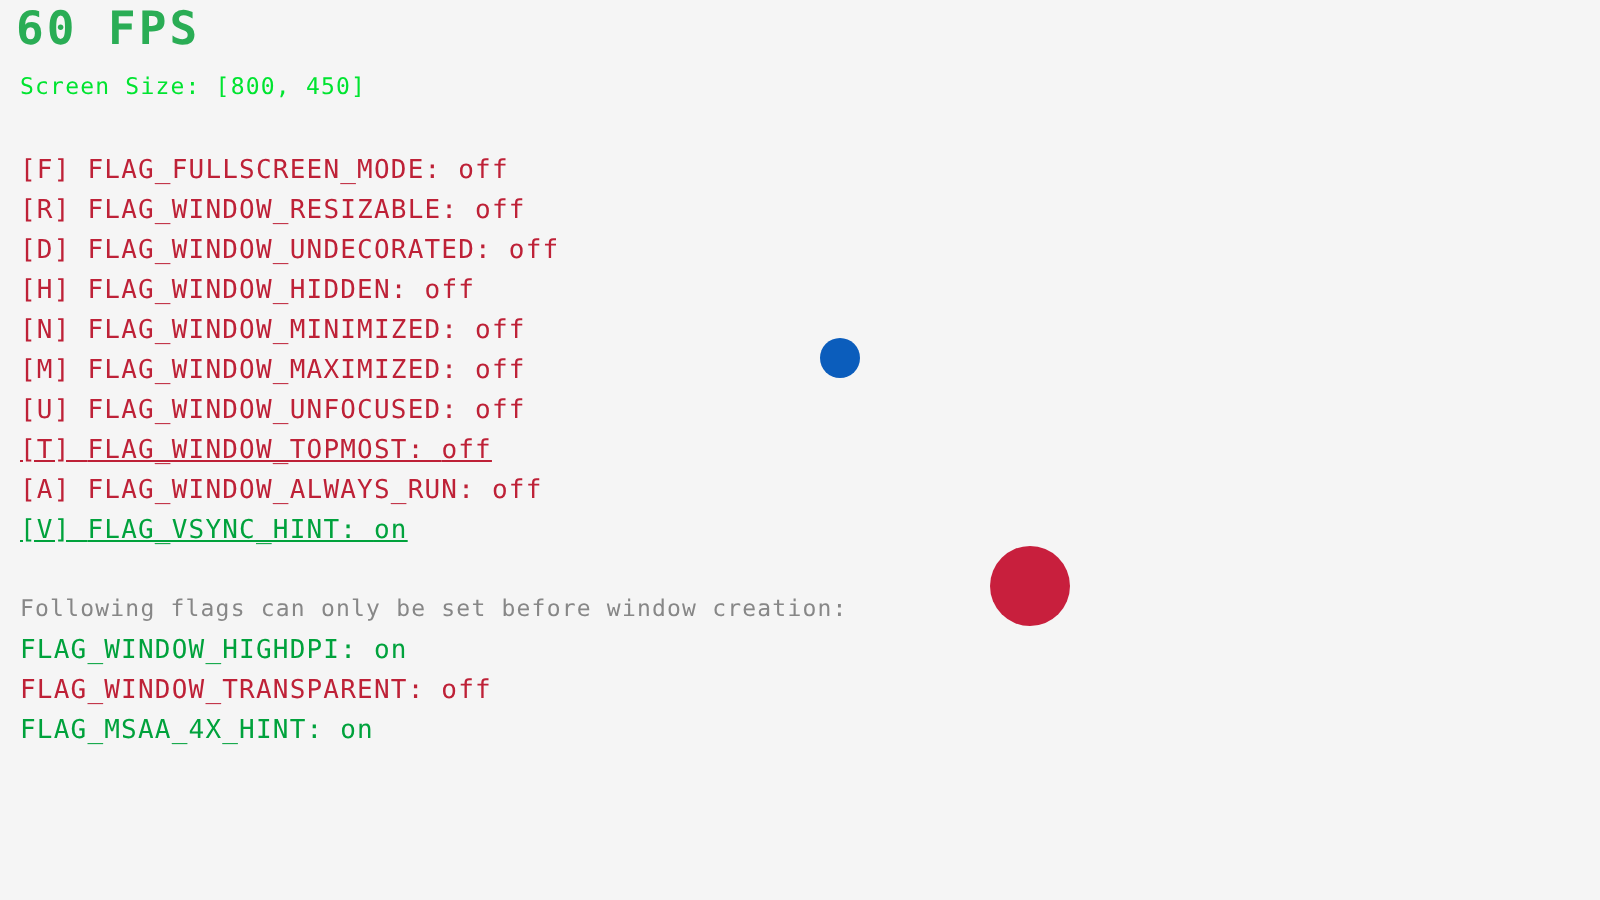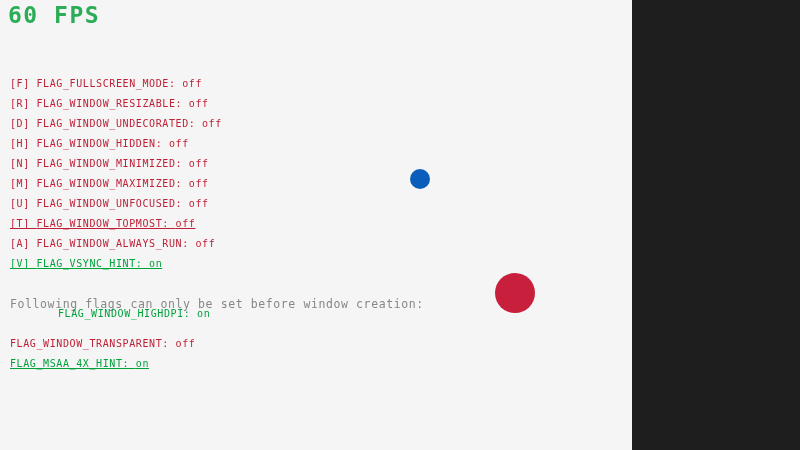--- a/index.html
+++ b/index.html
@@ -3,21 +3,21 @@
 <meta charset="utf-8">
 <title>raylib window flags demo</title>
 <style>
   html, body {
     margin: 0;
     padding: 0;
     background: #1e1e1e;
   }
   #app {
     position: relative;
-    width: 632px;
+    width: 800px;
     height: 450px;
     overflow: hidden;
     background: #f5f5f5;
     font-family: "DejaVu Sans Mono", "Liberation Mono", monospace;
     -webkit-font-smoothing: none;
   }
 
   
   #fps-counter {
     position: absolute;
@@ -47,21 +47,21 @@
     top: 38px;
     color: #00e430;
   }
 
   .section-header {
     color: #878787;
   }
   .section-header.top { top: 59px; }
   .section-header.bottom { top: 299px; }
 
-  .flag-line { font-size: 10px; }
+  .flag-line { font-size: 13px; }
   .flag-off  { color: #be2137; }
   .flag-on   { color: #00a23c; }
 
   
   .ball {
     position: absolute;
     border-radius: 50%;
   }
   #ball-blue {
     left: 410px;
@@ -78,39 +78,40 @@
     background: #c81f3d;
   }
 </style>
 </head>
 <body>
 
 <div id="app" style="background: rgb(245, 245, 245);">
 
   <div id="fps-counter" style="color: rgb(42, 173, 85);">60 FPS</div>
 
+  <div class="text-line screen-size" style="color: rgb(0, 228, 48);">Screen Size: [800, 450]</div>
 
 
   <div id="runtime-flags-list">
       <div class="text-line flag-line flag-off" style="top: 79px; color: rgb(190, 33, 55);"><span>[F] </span><span>FLAG_FULLSCREEN_MODE: </span><span>off</span></div>
       <div class="text-line flag-line flag-off" style="top: 99px; color: rgb(190, 33, 55);"><span>[R] </span><span>FLAG_WINDOW_RESIZABLE: </span><span>off</span></div>
       <div class="text-line flag-line flag-off" style="top: 119px; color: rgb(190, 33, 55); text-align: right;"><span>[D] </span><span>FLAG_WINDOW_UNDECORATED: </span><span>off</span></div>
       <div class="text-line flag-line flag-off" style="top: 139px; color: rgb(190, 33, 55);"><span>[H] </span><span>FLAG_WINDOW_HIDDEN: </span><span>off</span></div>
       <div class="text-line flag-line flag-off" style="top: 159px; color: rgb(190, 33, 55);"><span>[N] </span><span>FLAG_WINDOW_MINIMIZED: </span><span>off</span></div>
       <div class="text-line flag-line flag-off" style="top: 179px; color: rgb(190, 33, 55);"><span>[M] </span><span>FLAG_WINDOW_MAXIMIZED: </span><span>off</span></div>
       <div class="text-line flag-line flag-off" style="top: 199px; color: rgb(190, 33, 55);"><span>[U] </span><span>FLAG_WINDOW_UNFOCUSED: </span><span>off</span></div>
       <div class="text-line flag-line flag-off" style="top: 219px; color: rgb(190, 33, 55); text-decoration: underline;"><span>[T] </span><span>FLAG_WINDOW_TOPMOST: </span><span>off</span></div>
       <div class="text-line flag-line flag-off" style="top: 239px; color: rgb(190, 33, 55);"><span>[A] </span><span>FLAG_WINDOW_ALWAYS_RUN: </span><span>off</span></div>
       <div class="text-line flag-line flag-on" style="top: 259px; color: rgb(0, 162, 60); text-decoration: underline;"><span>[V] </span><span>FLAG_VSYNC_HINT: </span><span>on</span></div>
     </div>
 
   <div class="text-line section-header bottom" style="color: rgb(135, 135, 135); text-align: center;">Following flags can only be set before window creation:</div>
 
   <div id="startup-flags-list">
-      <div class="text-line flag-line flag-on" style="top: 309px; color: rgb(0, 162, 60); margin-left: 48px;"><span>FLAG_WINDOW_HIGHDPI: </span><span>on</span></div>
+      <div class="text-line flag-line flag-on" style="top: 319px; color: rgb(0, 162, 60);"><span>FLAG_WINDOW_HIGHDPI: </span><span>on</span></div>
       <div class="text-line flag-line flag-off" style="top: 339px; color: rgb(190, 33, 55);"><span>FLAG_WINDOW_TRANSPARENT: </span><span>off</span></div>
-      <div class="text-line flag-line flag-on" style="top: 359px; color: rgb(0, 162, 60); text-decoration: underline;"><span>FLAG_MSAA_4X_HINT: </span><span>on</span></div>
+      <div class="text-line flag-line flag-on" style="top: 359px; color: rgb(0, 162, 60);"><span>FLAG_MSAA_4X_HINT: </span><span>on</span></div>
     </div>
 
   <div class="ball" id="ball-blue" style="left: 410px; top: 169px; width: 20px; height: 20px; background: rgb(11, 93, 188);"></div>
   <div class="ball" id="ball-red" style="left: 495px; top: 273px; width: 40px; height: 40px; background: rgb(200, 31, 61);"></div>
 
 </div>
 
 </body></html>

